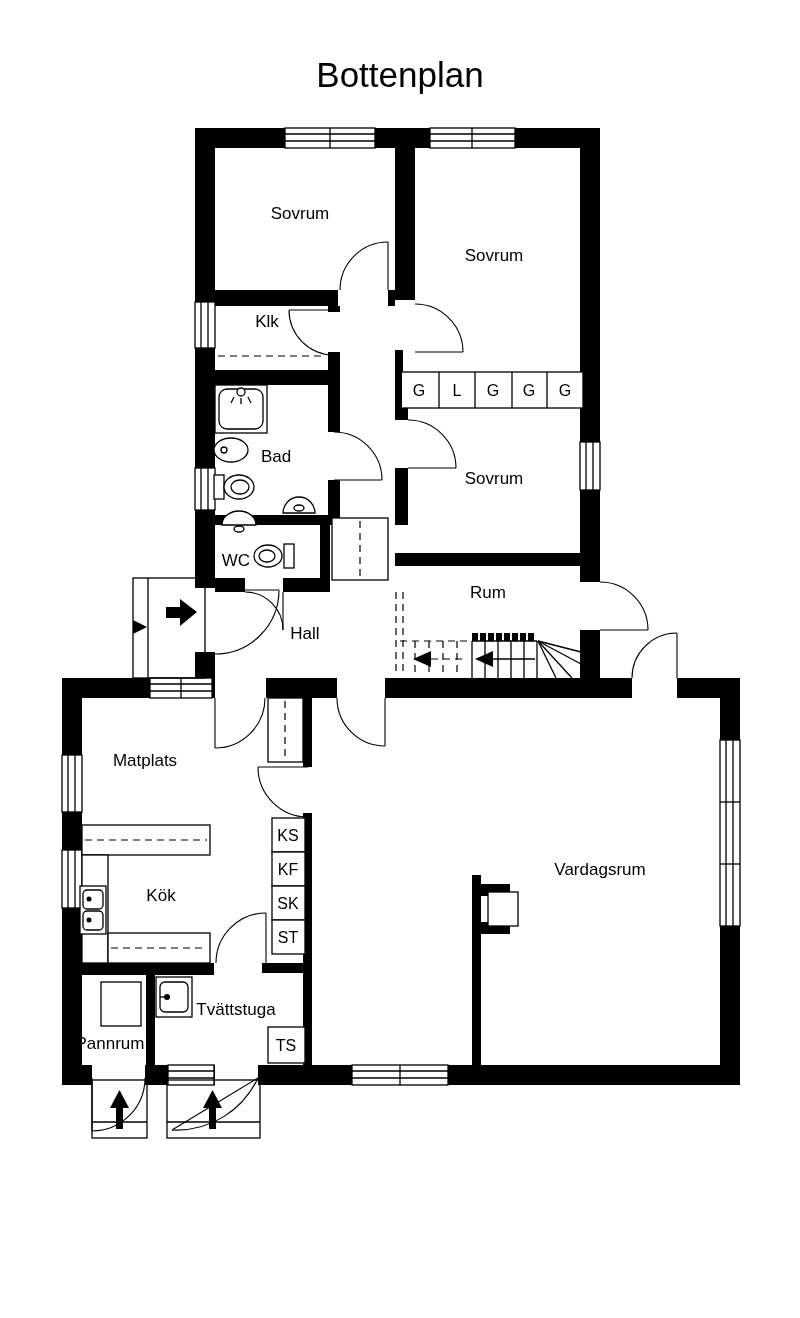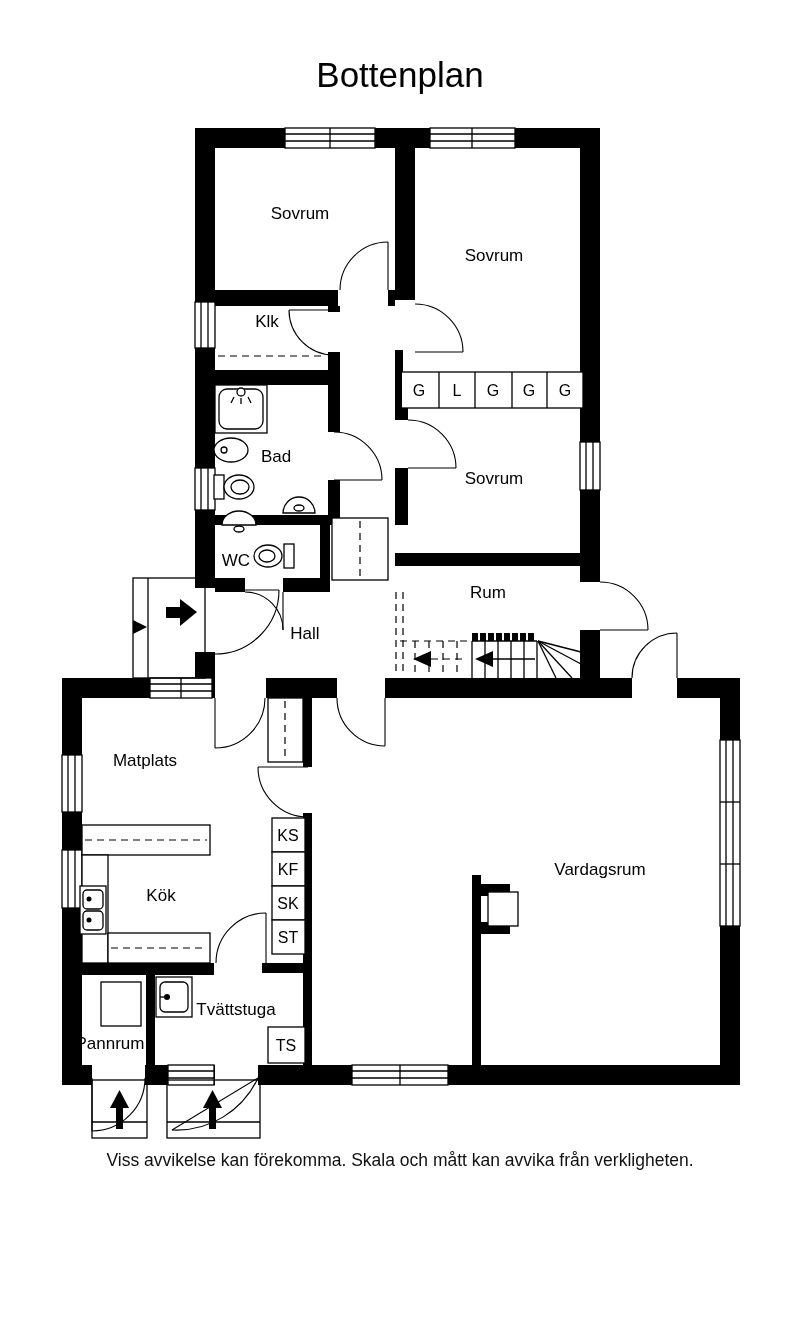--- a/index.html
+++ b/index.html
@@ -404,14 +404,13 @@
       <text class="small" x="565" y="396">G</text>
 
       <text class="small" x="288" y="841">KS</text>
       <text class="small" x="288" y="875">KF</text>
       <text class="small" x="288" y="909">SK</text>
       <text class="small" x="288" y="943">ST</text>
       <text class="small" x="286" y="1051">TS</text>
     </g>
   </svg>
 
-  <div class="disclaimer">Viss avvikelse kan förekomma. Skala och mått kan avvika från verkligheten.</div>
 </div>
 
 </body></html>

